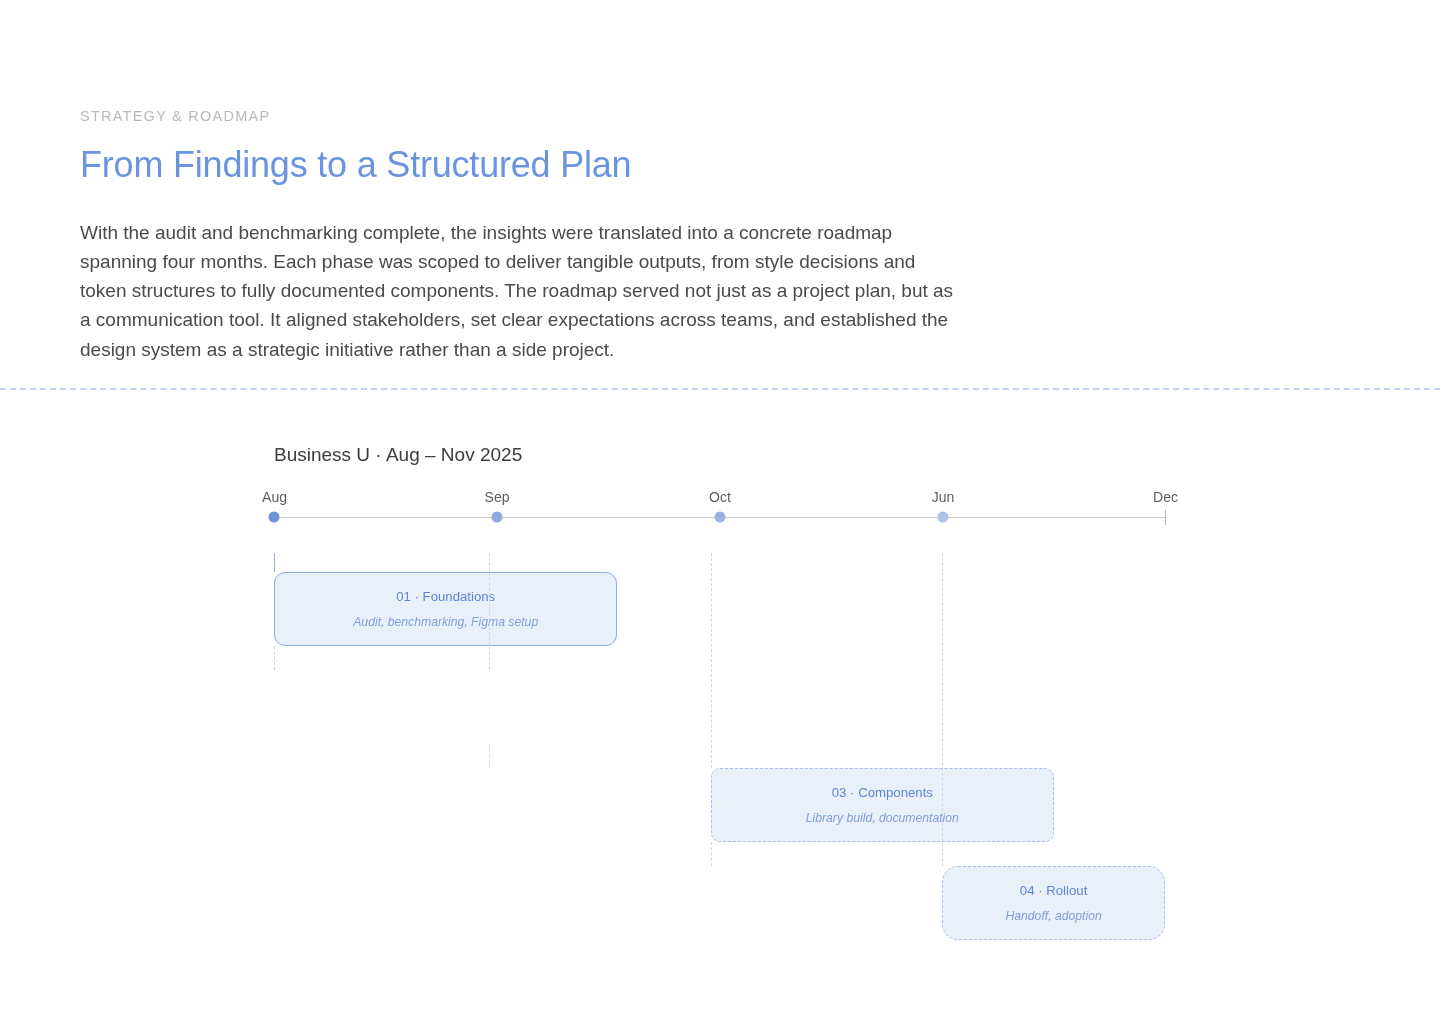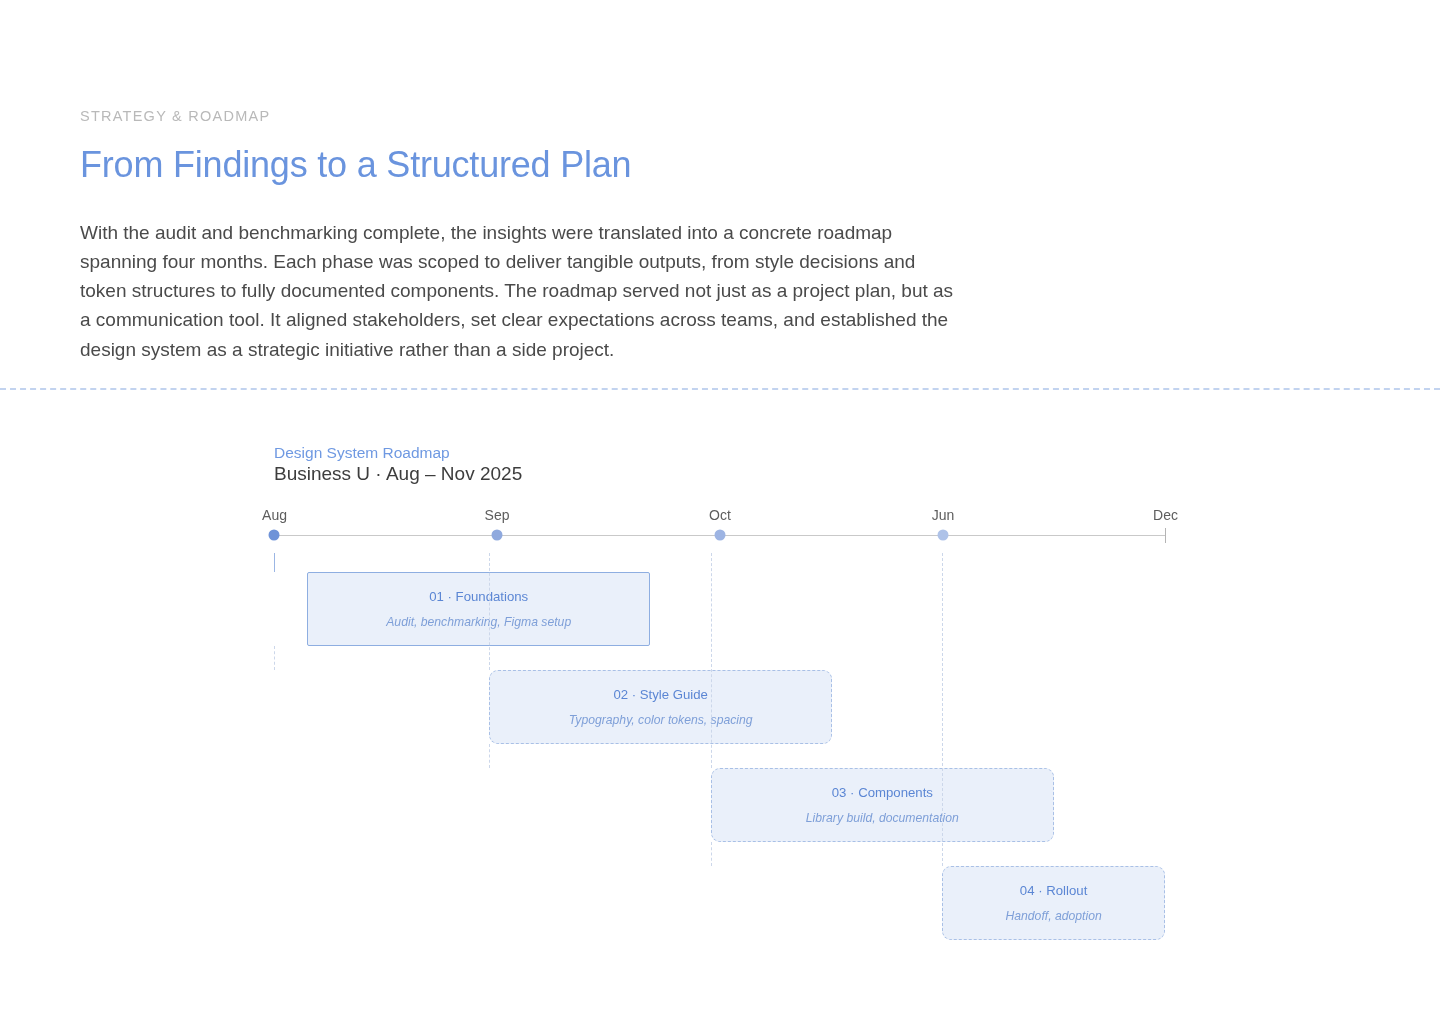--- a/index.html
+++ b/index.html
@@ -163,22 +163,21 @@
     display: flex;
     flex-direction: column;
     align-items: center;
     justify-content: center;
     pointer-events: auto;
     border: 1px dashed #a9c0e6;
   }
 
   .phase-card.solid-card {
     border: 1px solid #8eaee1;
-    border-radius: 2px;
-    margin-left: 33px;
+    border-radius: 11px;
   }
 
   .card-title {
     font-size: 13.2px;
     color: #5b86d4;
     font-weight: 400;
     line-height: 1.2;
     white-space: nowrap;
   }
 
@@ -199,21 +198,20 @@
 
   <section class="intro">
     <div class="eyebrow">STRATEGY &amp; ROADMAP</div>
     <h1 class="headline">From Findings to a Structured Plan</h1>
     <p class="body-copy">With the audit and benchmarking complete, the insights were translated into a concrete roadmap spanning four months. Each phase was scoped to deliver tangible outputs, from style decisions and token structures to fully documented components. The roadmap served not just as a project plan, but as a communication tool. It aligned stakeholders, set clear expectations across teams, and established the design system as a strategic initiative rather than a side project.</p>
   </section>
 
   <div class="divider"></div>
 
   <section class="roadmap">
-    <div class="rm-title">Design System Roadmap</div>
     <div class="rm-subtitle">Business U · Aug – Nov 2025</div>
 
     <div class="axis-wrap" id="axis-wrap">
       <div class="axis-line"></div>
       <div class="axis-endtick"></div>
     <div class="tick-label" style="left: 0px; transform: translateX(-48%);">Aug</div>
         <div class="tick-label" style="left: 223px;">Sep</div>
         <div class="tick-label" style="left: 446px;">Oct</div>
         <div class="tick-label" style="left: 669px;">Jun</div>
         <div class="tick-label" style="left: 892px; transform: translateX(-52%);">Dec</div>
@@ -226,30 +224,26 @@
 
   <div class="cards-layer" id="cards-layer">
       <div class="connector solid" style="left: 274px; top: 553px; height: 19px;"></div>
       <div class="connector" style="left: 274px; top: 646px; height: 24px;"></div>
       <div class="phase-card solid-card" style="left: 274px; top: 572px; width: 343.42px; height: 74px; background: rgb(234, 240, 250); border-color: rgb(142, 174, 225);">
         <div class="card-title">01 · Foundations</div>
         <div class="card-desc">Audit, benchmarking, Figma setup</div>
       </div>
       <div class="connector" style="left: 488.972px; top: 553px; height: 117px;"></div>
       <div class="connector" style="left: 488.972px; top: 744px; height: 24px;"></div>
-      <div class="phase-card" style="left: 488.972px; top: 670px; width: 343.42px; height: 74px; background: rgb(234, 240, 250); border-color: rgb(169, 192, 230);">
-        <div class="card-title">02 · Style Guide</div>
-        <div class="card-desc">Typography, color tokens, spacing</div>
-      </div>
       <div class="connector" style="left: 711.08px; top: 553px; height: 215px;"></div>
       <div class="connector" style="left: 711.08px; top: 842px; height: 24px;"></div>
       <div class="phase-card" style="left: 711.08px; top: 768px; width: 342.528px; height: 74px; background: rgb(234, 240, 250); border-color: rgb(169, 192, 230);">
         <div class="card-title">03 · Components</div>
         <div class="card-desc">Library build, documentation</div>
       </div>
       <div class="connector" style="left: 942.108px; top: 553px; height: 313px;"></div>
-      <div class="phase-card" style="left: 942.108px; top: 866px; width: 223px; height: 74px; background: rgb(234, 240, 250); border-color: rgb(169, 192, 230);">
+      <div class="phase-card" style="left: 942.108px; top: 866px; width: 223px; height: 74px; background: rgb(234, 240, 250); border-color: rgb(169, 192, 230); border-radius: 16px;">
         <div class="card-title">04 · Rollout</div>
         <div class="card-desc">Handoff, adoption</div>
       </div>
     </div>
 
 </div>
 
 </body></html>

